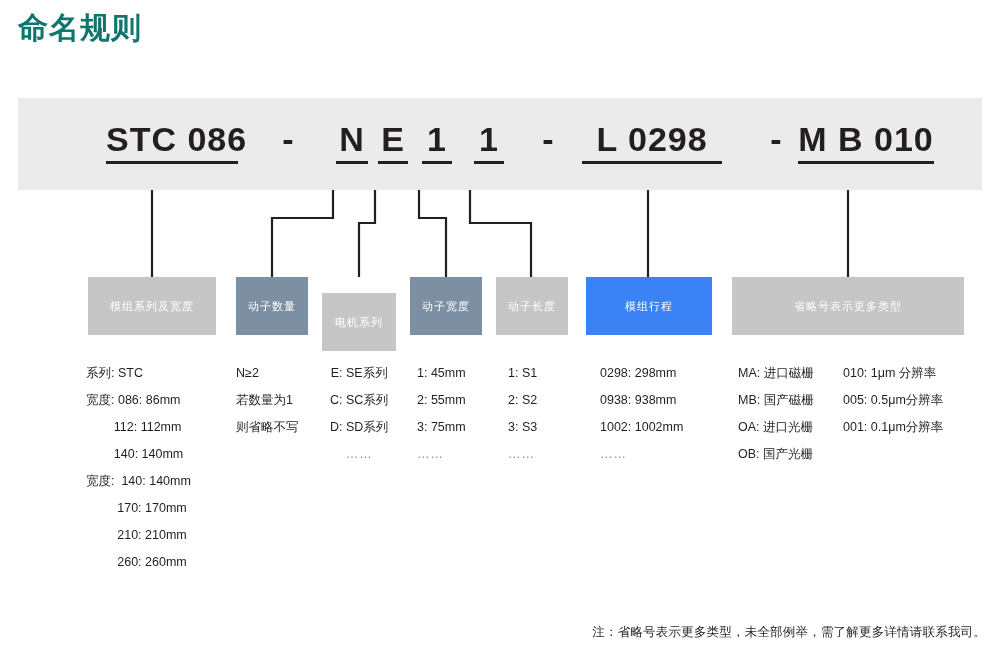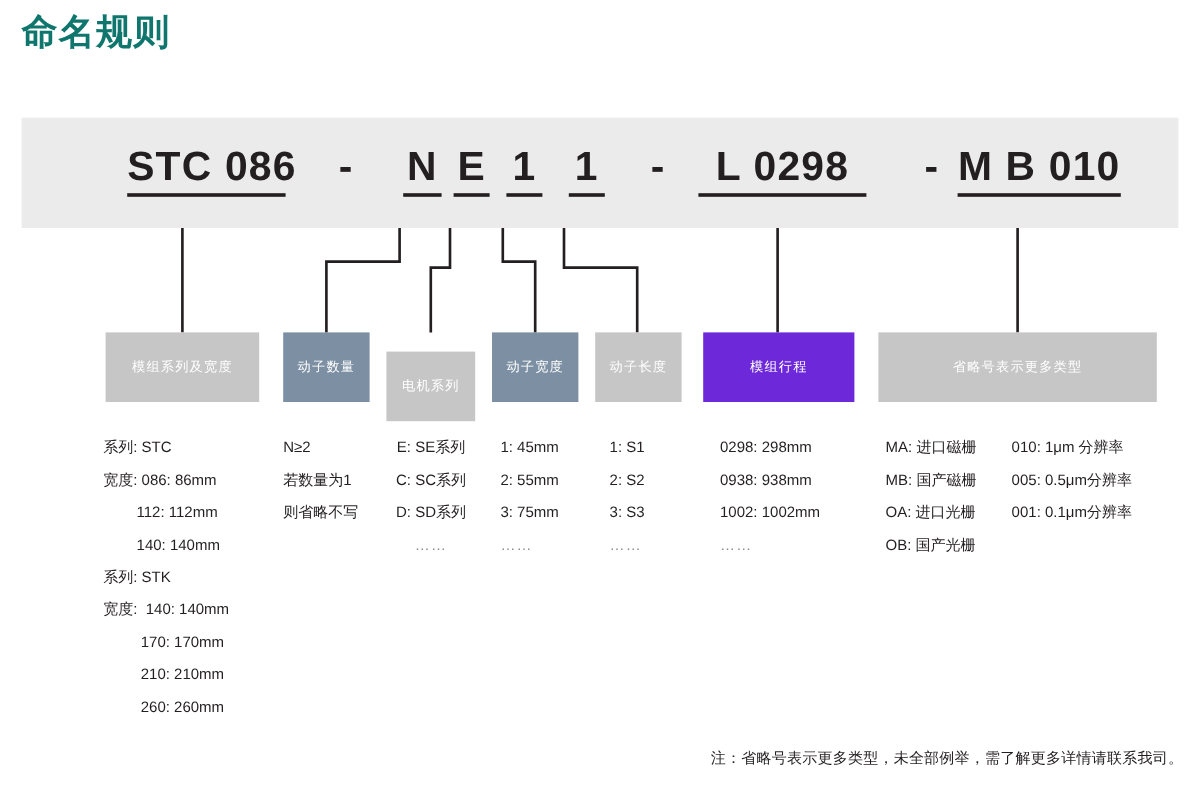--- a/index.html
+++ b/index.html
@@ -177,33 +177,32 @@
     <span style="display: block;">系列</span>
   </div>
 <div class="label-box" id="box-3" style="left: 410px; width: 72px; top: 277px; background: rgb(125, 143, 163);">
     <span style="display: block;">动子</span>
     <span style="display: block;">宽度</span>
   </div>
 <div class="label-box" id="box-4" style="left: 496px; width: 72px; top: 277px; background: rgb(198, 198, 198);">
     <span style="display: block;">动子</span>
     <span style="display: block;">长度</span>
   </div>
-<div class="label-box" id="box-5" style="left: 586px; width: 126px; top: 277px; background: #6d28d9;">
+<div class="label-box" id="box-5" style="left: 586px; width: 126px; top: 277px; background: #3b82f6;">
     <span style="display: block;">模组行程</span>
   </div>
 <div class="label-box" id="box-6" style="left: 732px; width: 232px; top: 277px; background: rgb(198, 198, 198);">
     <span style="display: block;">省略号表示更多类型</span>
   </div>
 
 <div class="detail-col" id="det-0" style="left:86px; top:360px;">
     <span class="detail-line">系列: STC</span>
     <span class="detail-line">宽度: 086: 86mm</span>
     <span class="detail-line">        112: 112mm</span>
     <span class="detail-line">        140: 140mm</span>
-    <span class="detail-line">系列: STK</span>
     <span class="detail-line">宽度:  140: 140mm</span>
     <span class="detail-line">         170: 170mm</span>
     <span class="detail-line">         210: 210mm</span>
     <span class="detail-line">         260: 260mm</span>
   </div>
 <div class="detail-col" id="det-1" style="left:236px; top:360px;">
     <span class="detail-line">N≥2</span>
     <span class="detail-line">若数量为1</span>
     <span class="detail-line">则省略不写</span>
   </div>

